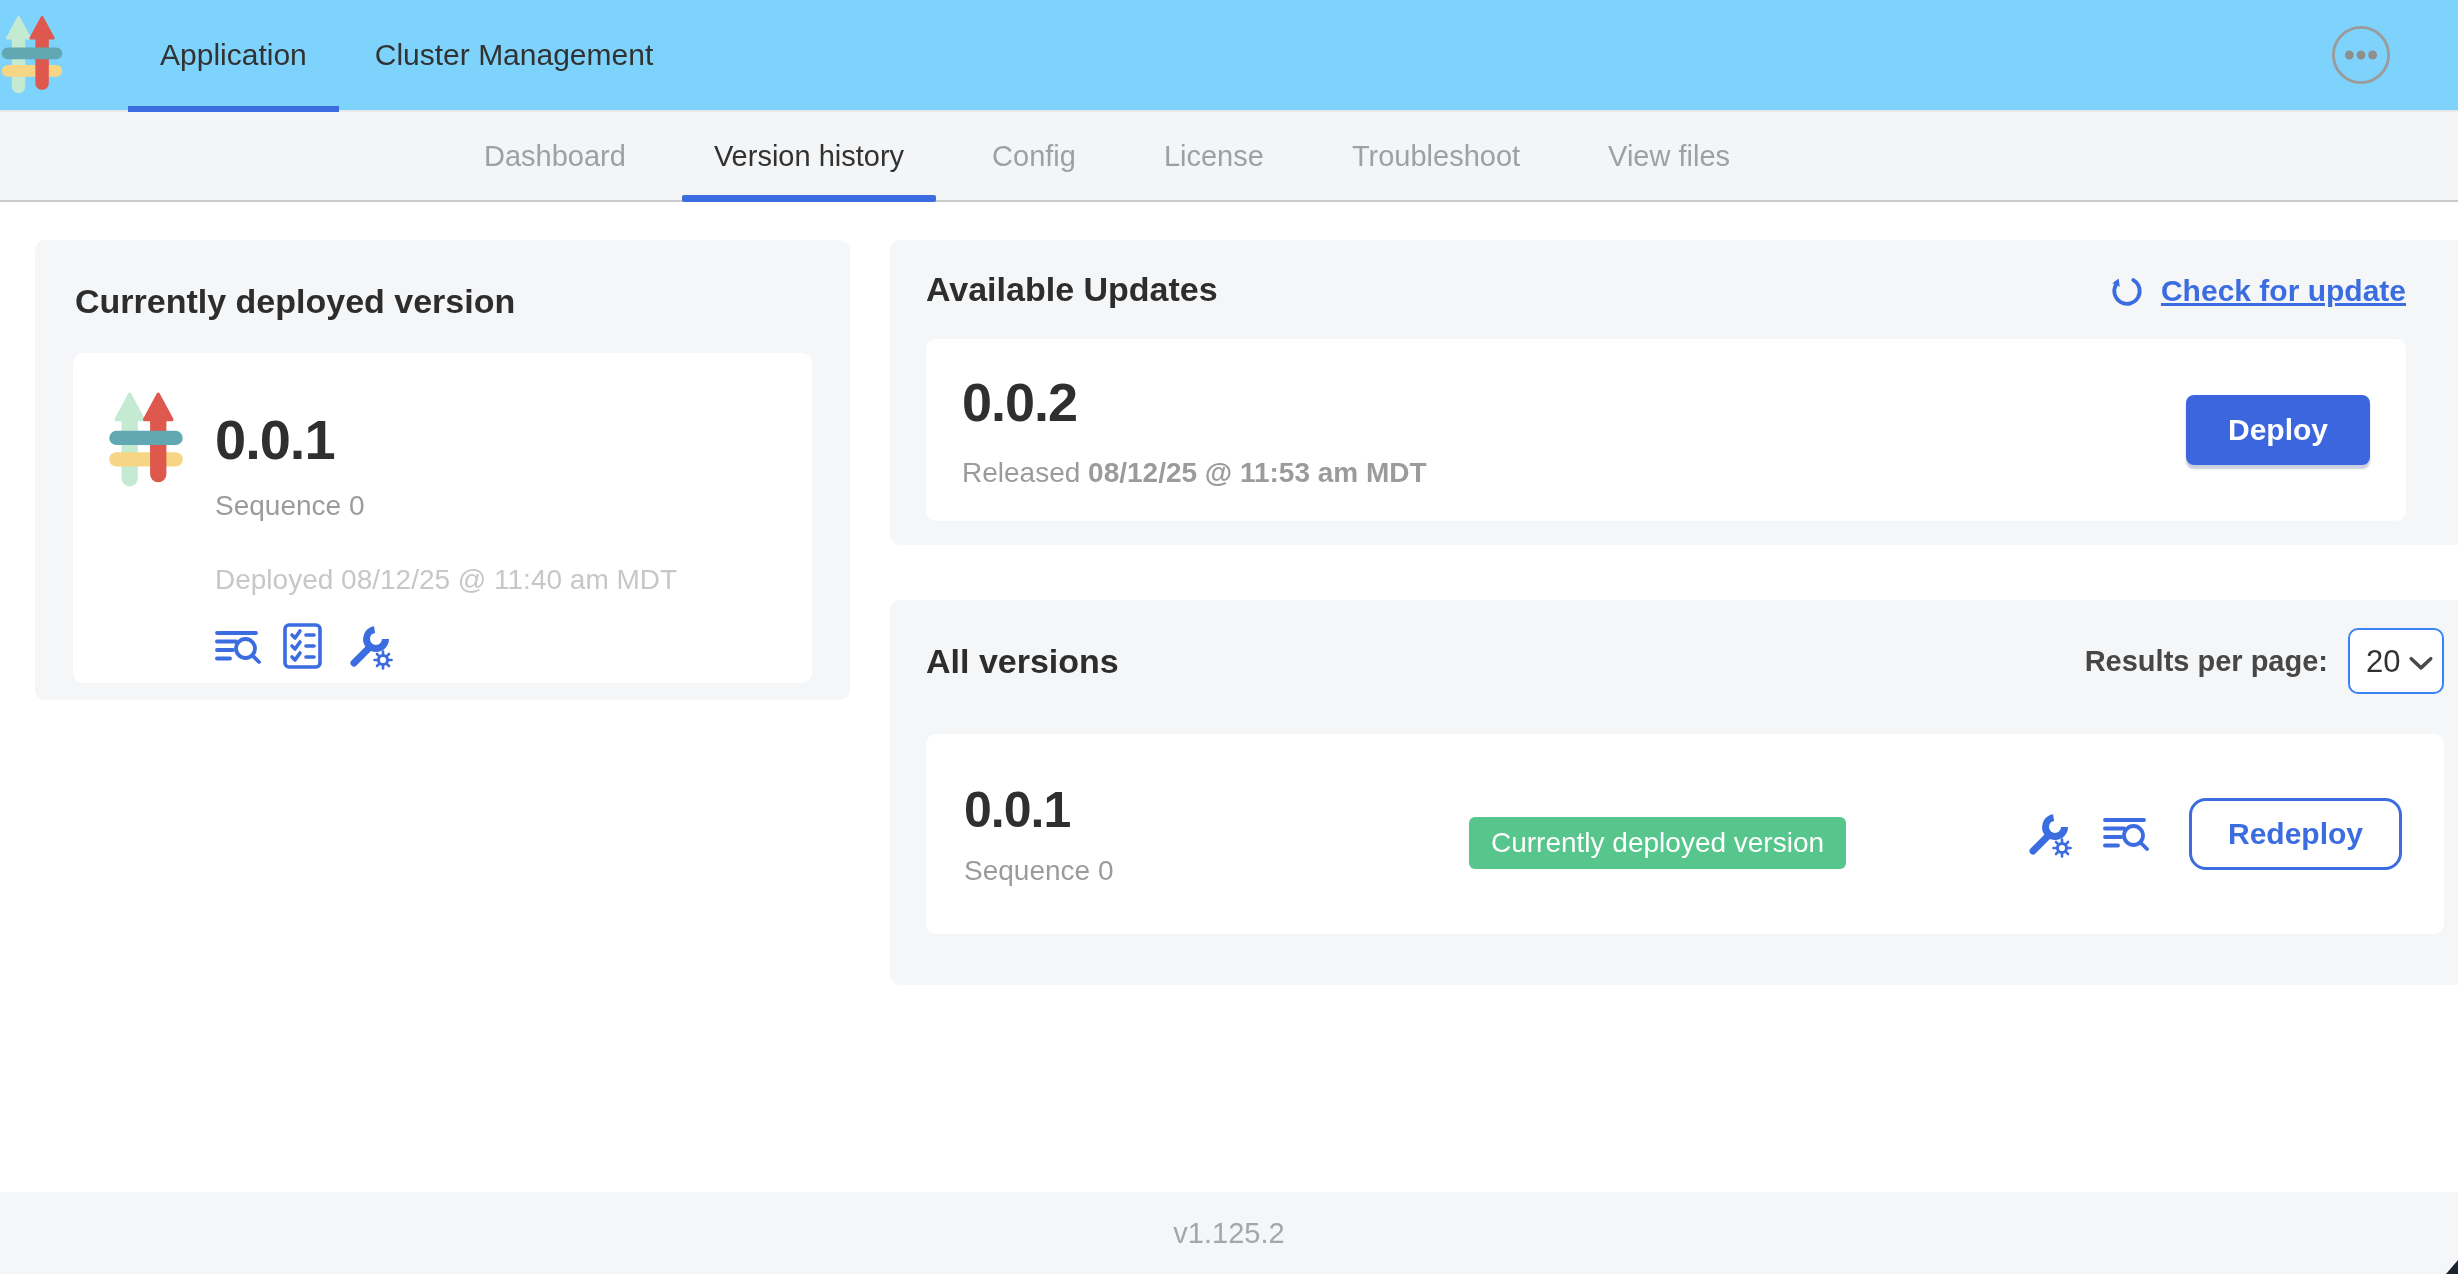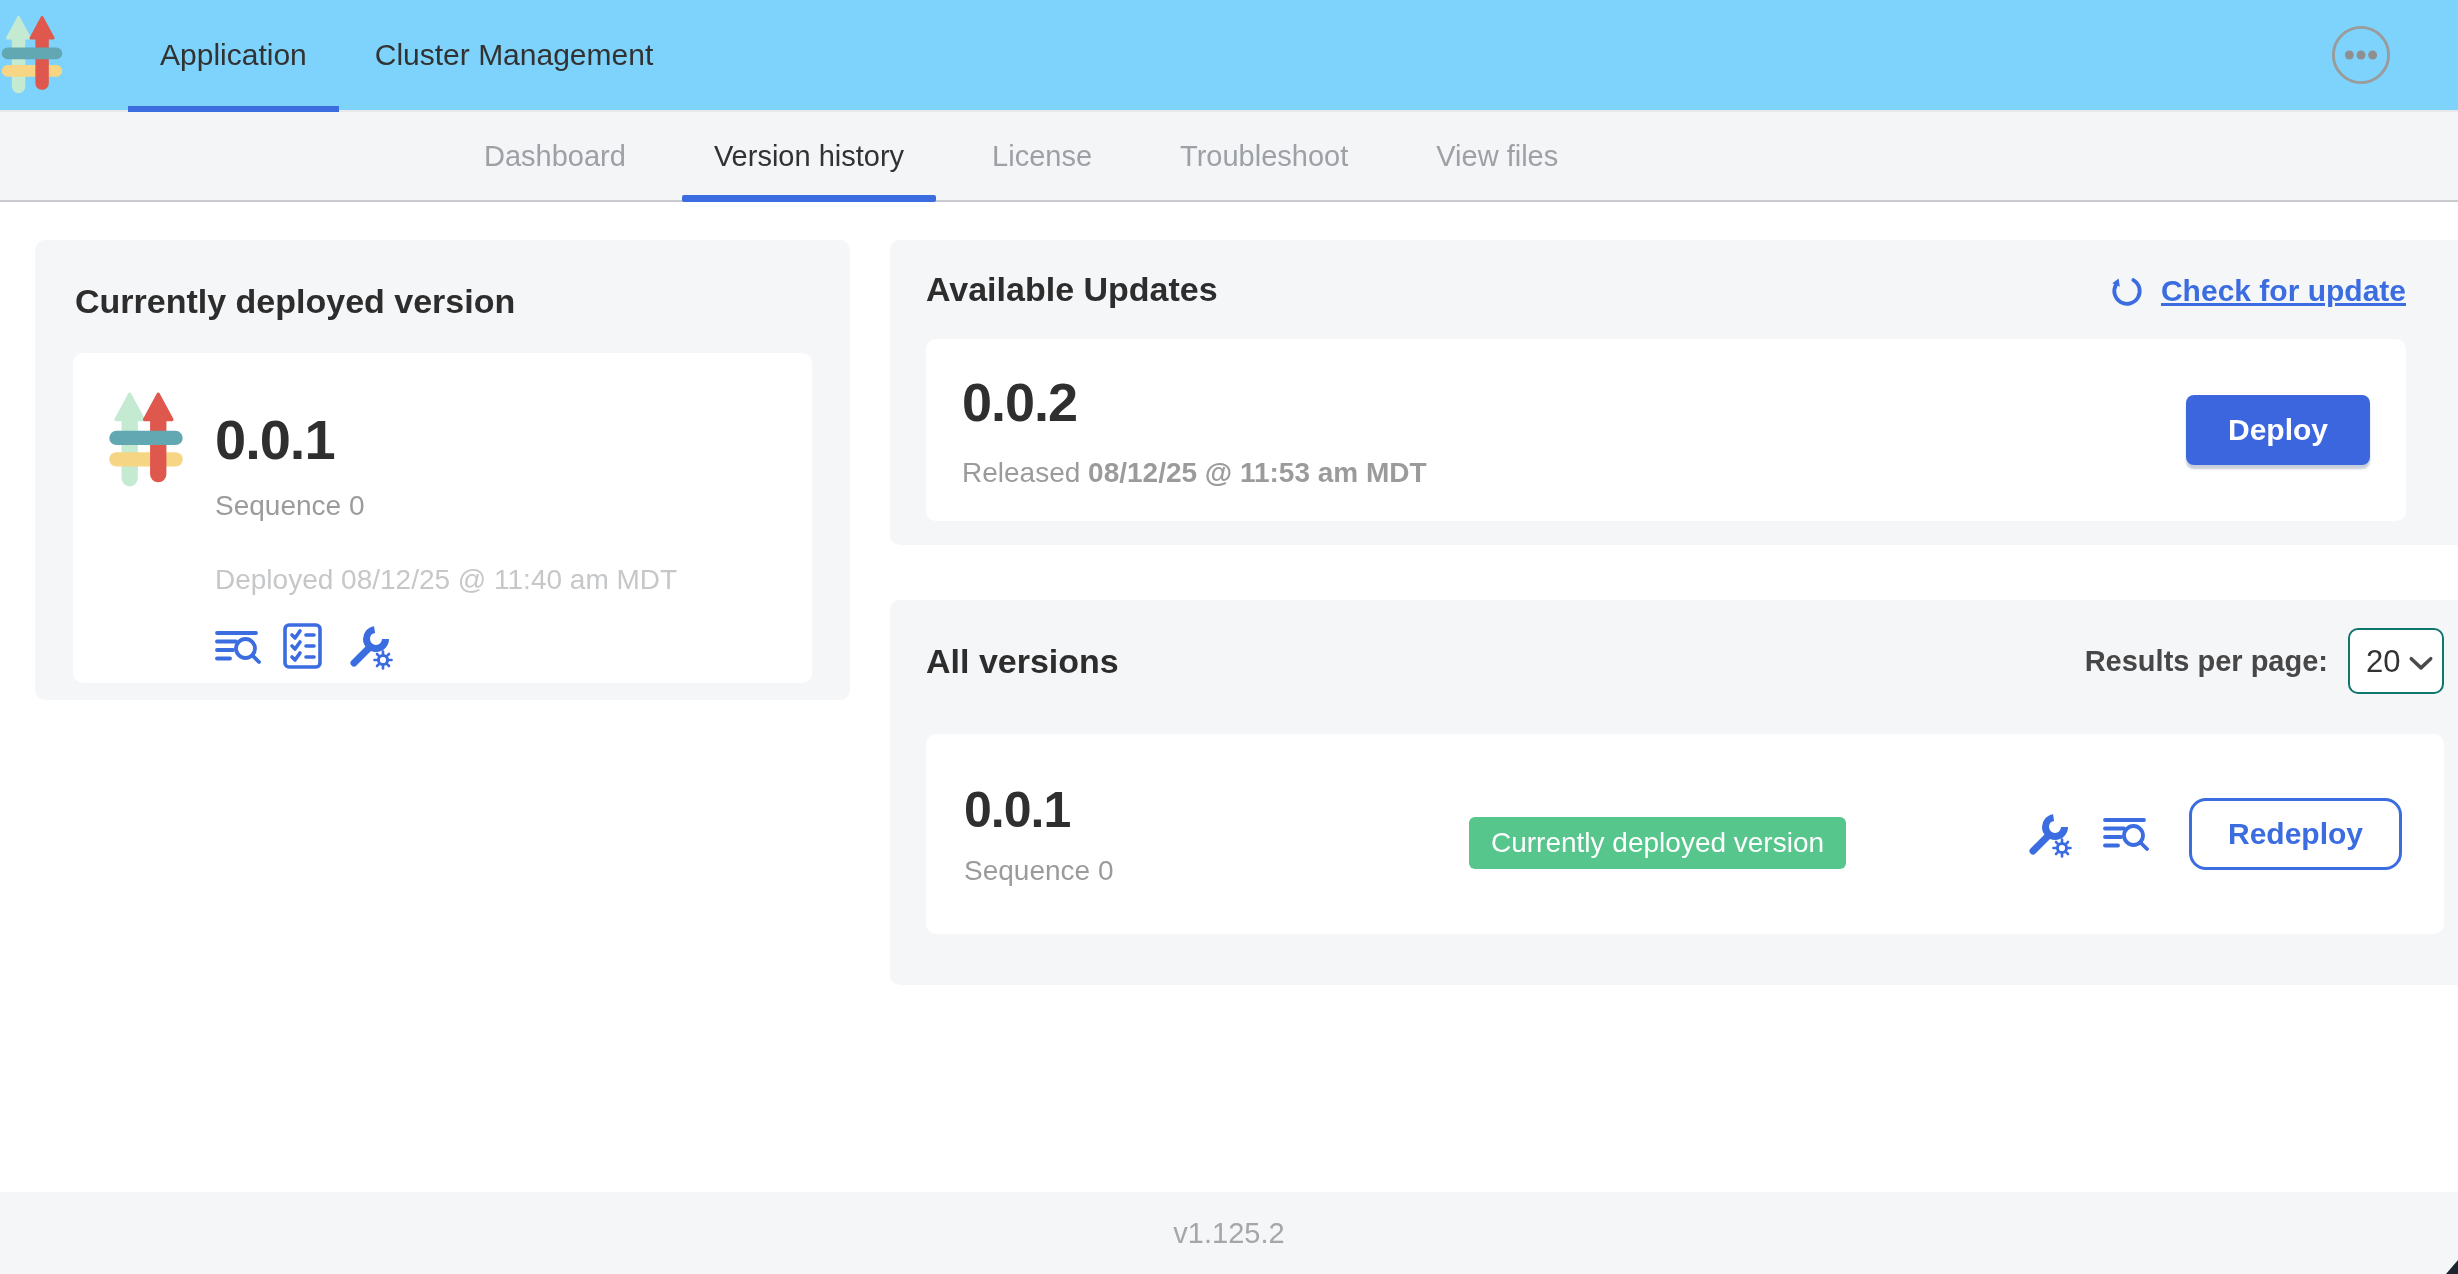--- a/index.html
+++ b/index.html
@@ -85,21 +85,21 @@
     padding:18px 42px; cursor:pointer; box-shadow:0 4px 2px rgba(40,60,120,0.25);
   }
 
   .versions-card { height:385px; padding:28px 14px 40px 36px; }
   .results-group { display:flex; align-items:center; gap:20px; }
   .results-label { font-size:29px; font-weight:bold; color:#474747; }
   .select-wrap { position:relative; }
   .results-select {
     appearance:none; -webkit-appearance:none;
     width:96px; height:66px; background:#fff;
-    border:2px solid #0f766e; border-radius:10px;
+    border:2px solid #3b82f6; border-radius:10px;
     font-family:inherit; font-size:31px; color:#323232;
     padding:0 34px 0 16px; cursor:pointer;
   }
   .select-wrap svg { position:absolute; right:10px; top:26px; pointer-events:none; }
 
   .version-row {
     margin-top:40px; background:#fff; border-radius:10px;
     height:200px; display:flex; align-items:center; padding:0 38px;
   }
   .vr-col1 { width:505px; }
@@ -205,20 +205,23 @@
 </div>
 
 <div class="subnav">
   <div class="subnav-tab">
     <span>Dashboard</span>
   </div>
   <div class="subnav-tab active">
     <span>Version history</span>
   </div>
   <div class="subnav-tab">
+    <span>Config</span>
+  </div>
+  <div class="subnav-tab">
     <span>License</span>
   </div>
   <div class="subnav-tab">
     <span>Troubleshoot</span>
   </div>
   <div class="subnav-tab">
     <span>View files</span>
   </div>
 </div>
 

